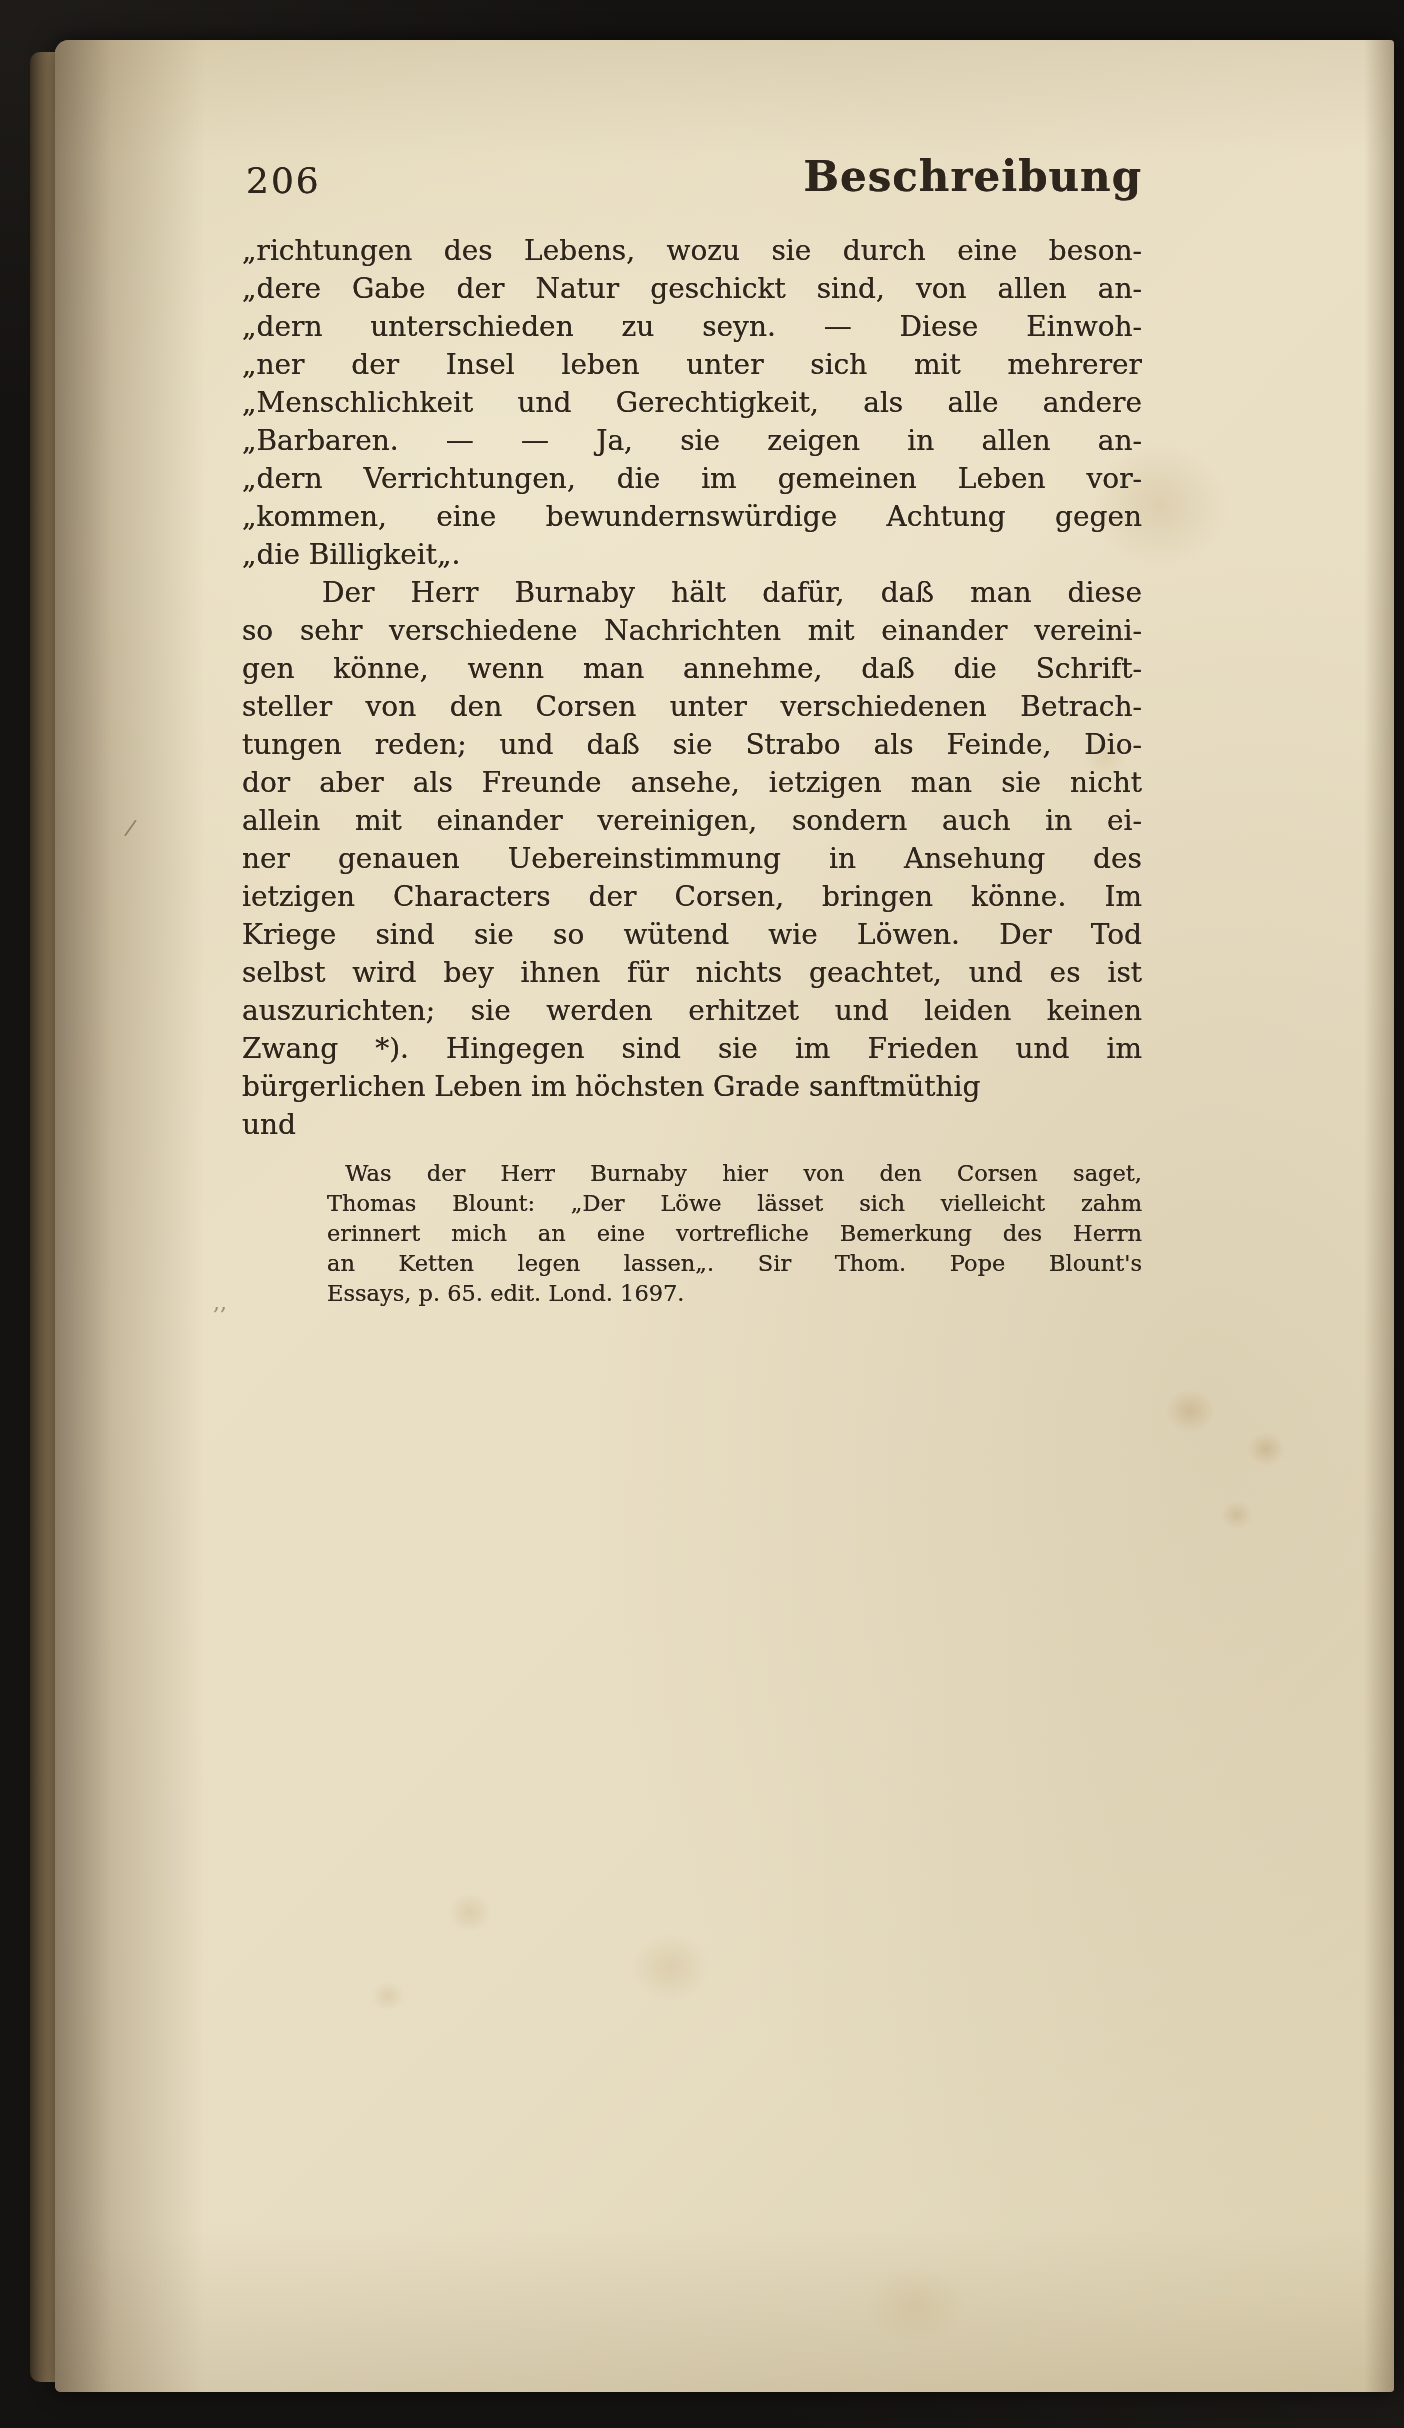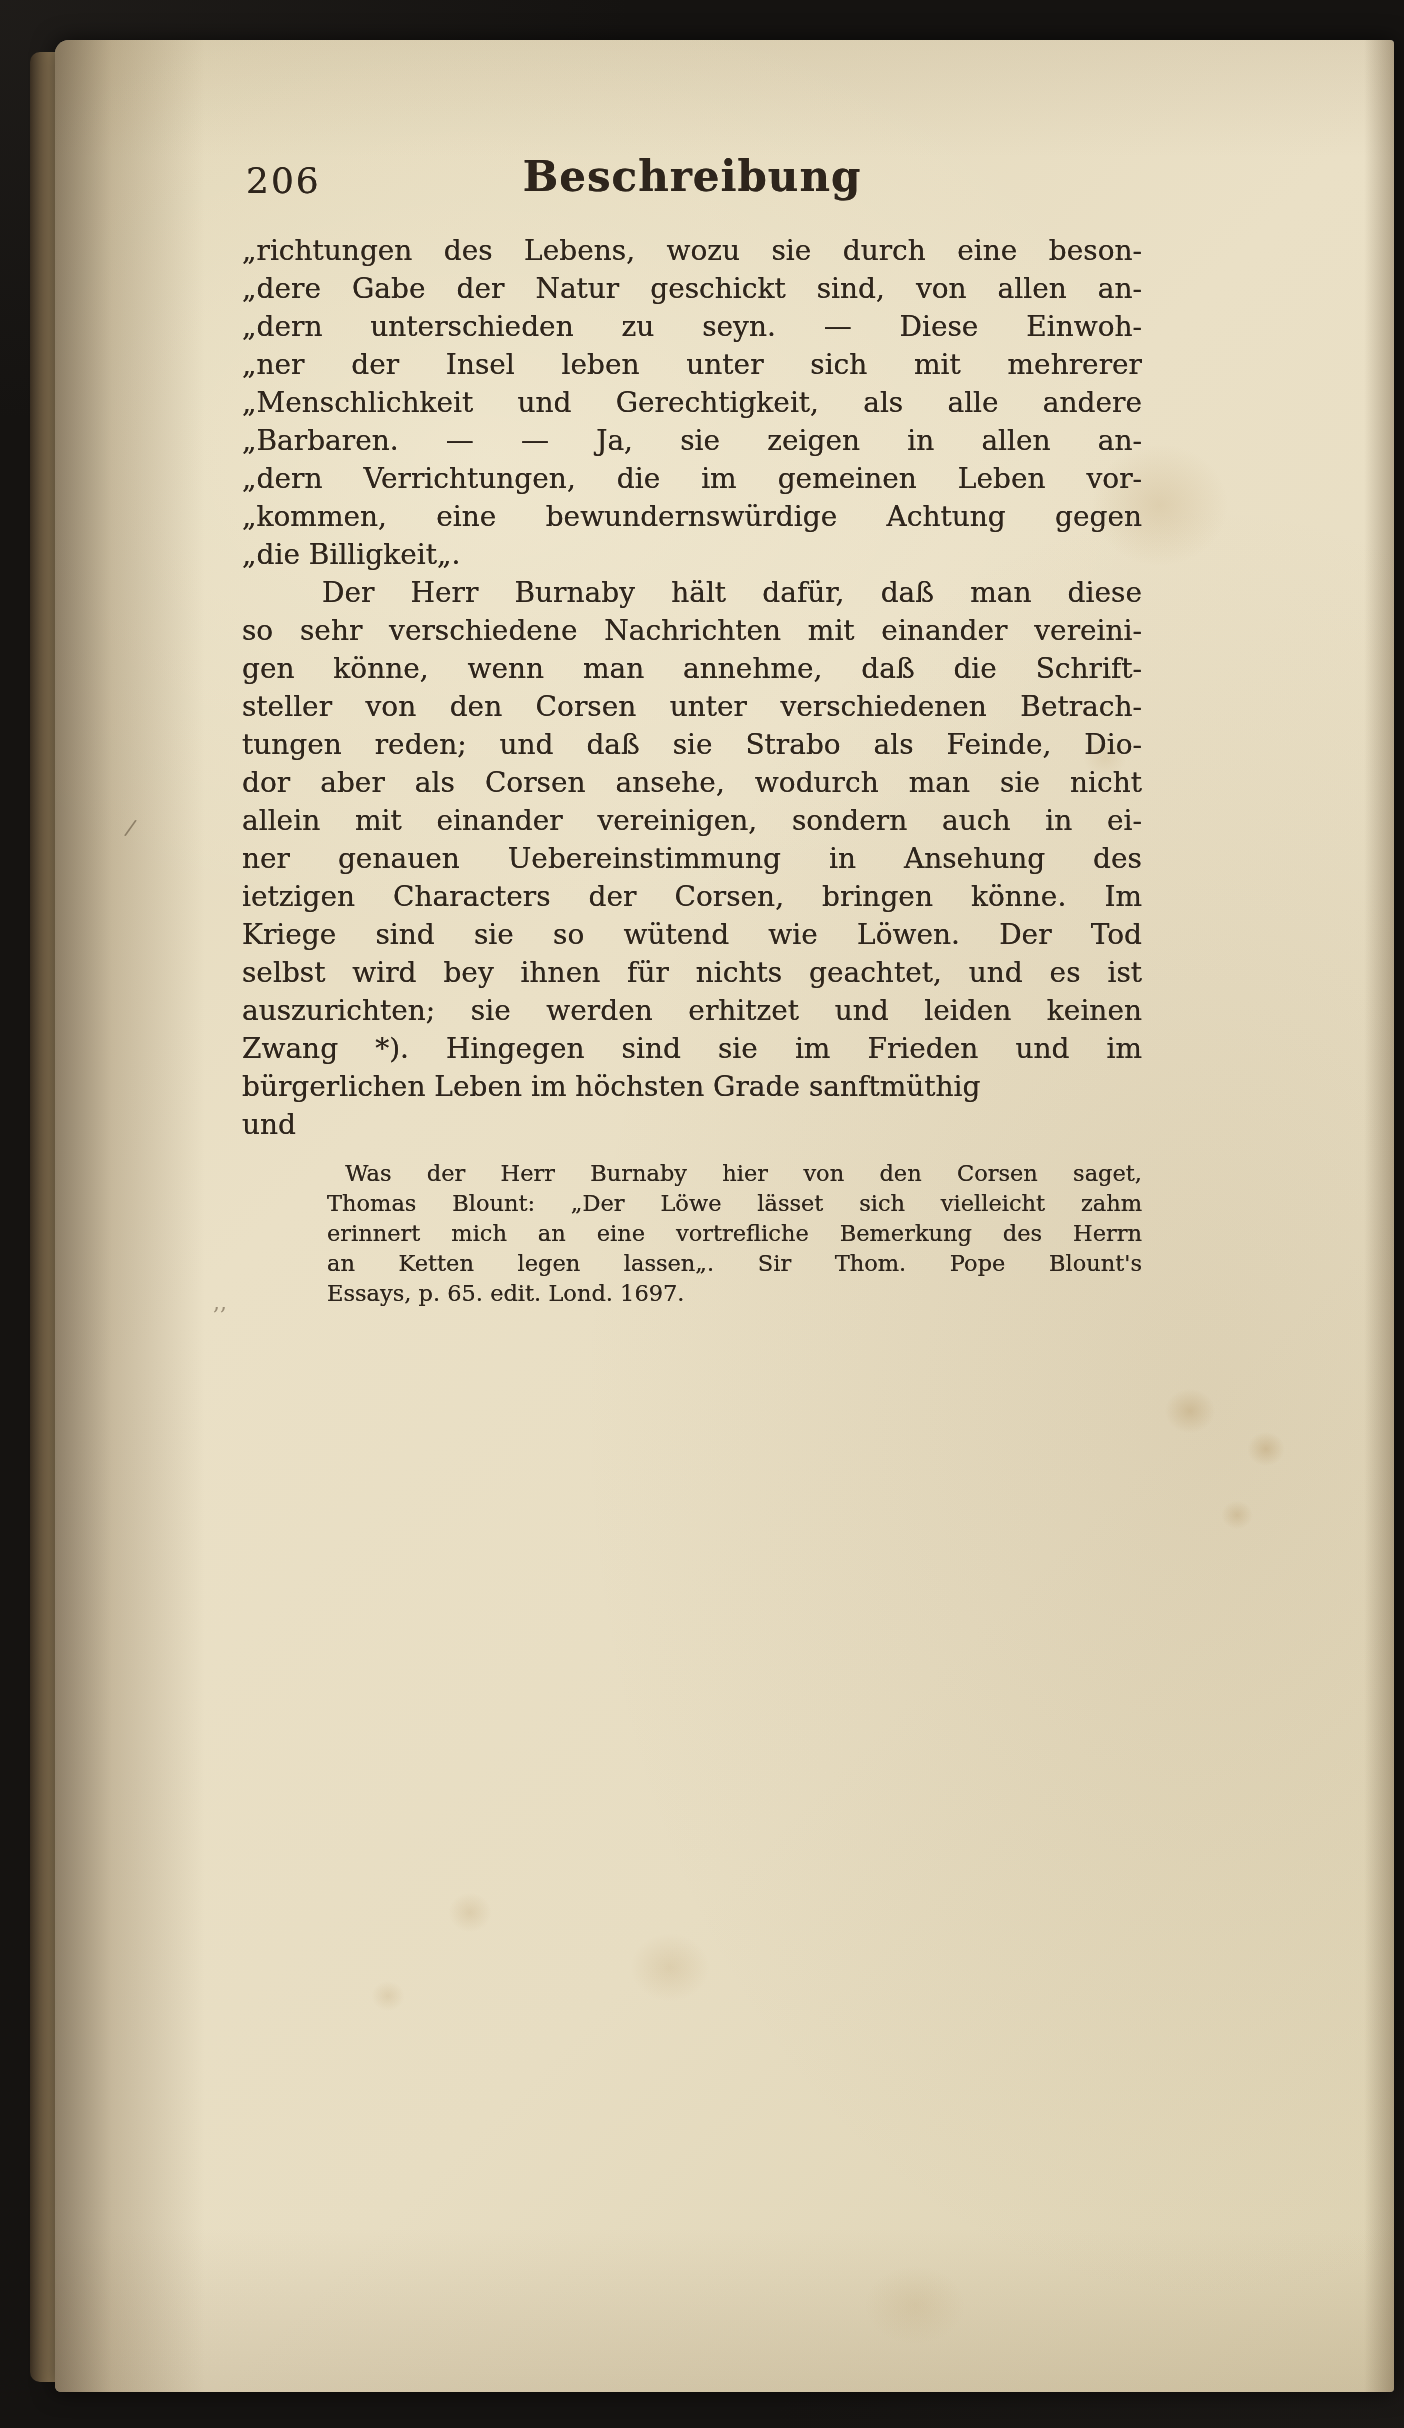--- a/index.html
+++ b/index.html
@@ -74,21 +74,21 @@
     height: 54px;
   }
   .pagenum {
     position: absolute;
     left: 4px; top: 8px;
     font-size: 36px;
     letter-spacing: 2px;
   }
   .running-title {
     display: block;
-    text-align: center;
+    text-align: right;
     font-size: 42px;
     font-weight: bold;
     letter-spacing: 1px;
   }
   .body-text { margin-top: 26px; }
   .line {
     height: 38px;
     line-height: 38px;
     font-size: 28px;
     text-align: justify;
@@ -166,21 +166,21 @@
           <div class="line">„Menschlichkeit und Gerechtigkeit, als alle andere</div>
           <div class="line">„Barbaren. — — Ja, sie zeigen in allen an-</div>
           <div class="line">„dern Verrichtungen, die im gemeinen Leben vor-</div>
           <div class="line">„kommen, eine bewundernswürdige Achtung gegen</div>
           <div class="line para-end">„die Billigkeit„.</div>
           <div class="line indent">Der Herr Burnaby hält dafür, daß man diese</div>
           <div class="line">so sehr verschiedene Nachrichten mit einander vereini-</div>
           <div class="line">gen könne, wenn man annehme, daß die Schrift-</div>
           <div class="line">steller von den Corsen unter verschiedenen Betrach-</div>
           <div class="line">tungen reden; und daß sie Strabo als Feinde, Dio-</div>
-          <div class="line">dor aber als Corsen ansehe, wodurch man sie nicht</div>
+          <div class="line">dor aber als Freunde ansehe, ietzigen man sie nicht</div>
           <div class="line">allein mit einander vereinigen, sondern auch in ei-</div>
           <div class="line">ner genauen Uebereinstimmung in Ansehung des</div>
           <div class="line">ietzigen Characters der Corsen, bringen könne. Im</div>
           <div class="line">Kriege sind sie so wütend wie Löwen. Der Tod</div>
           <div class="line">selbst wird bey ihnen für nichts geachtet, und es ist</div>
           <div class="line">auszurichten; sie werden erhitzet und leiden keinen</div>
           <div class="line">Zwang *). Hingegen sind sie im Frieden und im</div>
           <div class="line para-end">bürgerlichen Leben im höchsten Grade sanftmüthig</div>
         </div>
 

